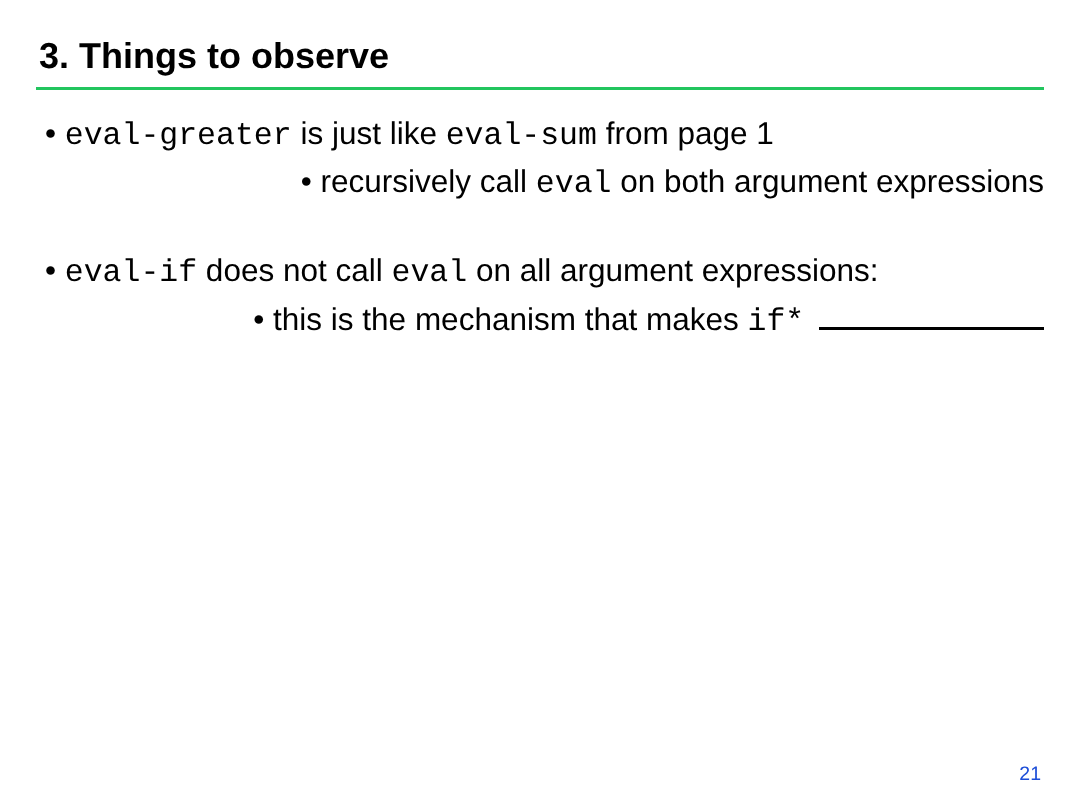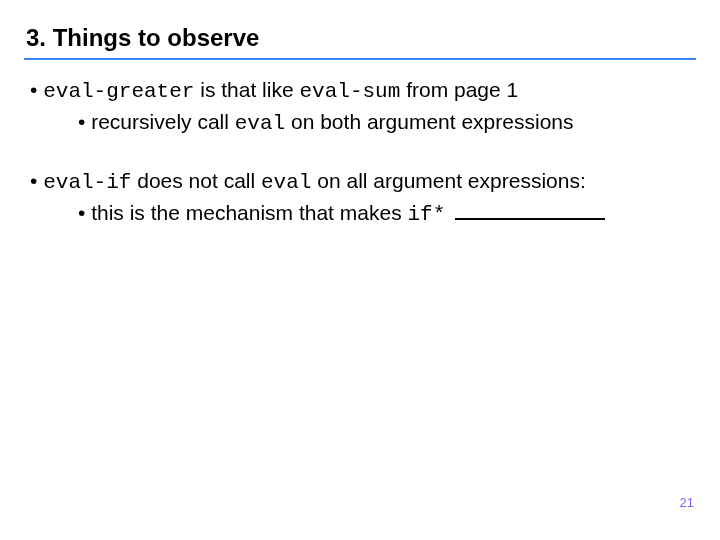--- a/index.html
+++ b/index.html
@@ -16,21 +16,21 @@
     box-sizing: border-box;
     width: 720px;
     height: 540px;
     padding: 24px 24px 24px 24px;
     position: relative;
   }
   .title {
     font-size: 24px;
     font-weight: bold;
     padding: 0 0 6px 2px;
-    border-bottom: 2px solid #3b82f6;
+    border-bottom: 2px solid #22c55e;
     margin: 0 0 16px 0;
   }
   ul.outer {
     list-style: none;
     padding: 0;
     margin: 0;
     font-size: 21px;
     line-height: 1.35;
   }
   ul.outer > li {
@@ -38,20 +38,21 @@
     padding-left: 20px;
     text-indent: -14px;
   }
   ul.outer > li::before {
     content: "• ";
   }
   ul.inner {
     list-style: none;
     padding: 0 0 0 28px;
     margin: 2px 0 0 0;
+    text-align: right;
   }
   ul.inner > li {
     padding-left: 20px;
     text-indent: -14px;
     margin: 0;
   }
   ul.inner > li::before {
     content: "• ";
   }
   .code {
@@ -64,38 +65,38 @@
     display: inline-block;
     border-bottom: 2.5px solid #000;
     width: 150px;
     vertical-align: baseline;
     margin-left: 4px;
     height: 0.9em;
   }
   .pagenum {
     position: absolute;
     right: 26px;
-    bottom: 30px;
+    bottom: 17px;
     font-size: 13px;
-    color: #8b5cf6;
+    color: #1d4ed8;
   }
   
   ul.inner > li span, ul.outer > li span { text-indent: 0; }
 </style>
 </head>
 <body>
 
 <div class="slide">
 
   <div class="title">3. Things to observe</div>
 
   <ul class="outer">
 
     <li>
-      <span class="code">eval-greater</span><span> is that like </span><span class="code">eval-sum</span><span> from page 1</span>
+      <span class="code">eval-greater</span><span> is just like </span><span class="code">eval-sum</span><span> from page 1</span>
       <ul class="inner">
         <li>
           <span>recursively call </span><span class="code">eval</span><span> on both argument expressions</span>
         </li>
       </ul>
     </li>
 
     <li>
       <span class="code">eval-if</span><span> does not call </span><span class="code">eval</span><span> on all argument expressions:</span>
       <ul class="inner">

